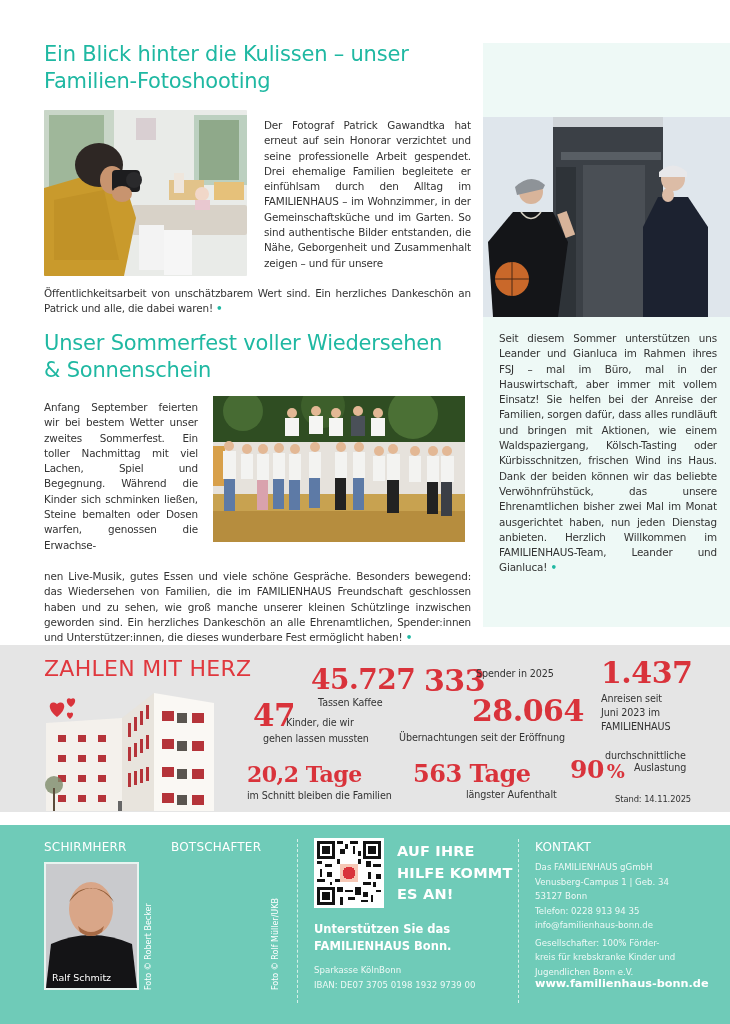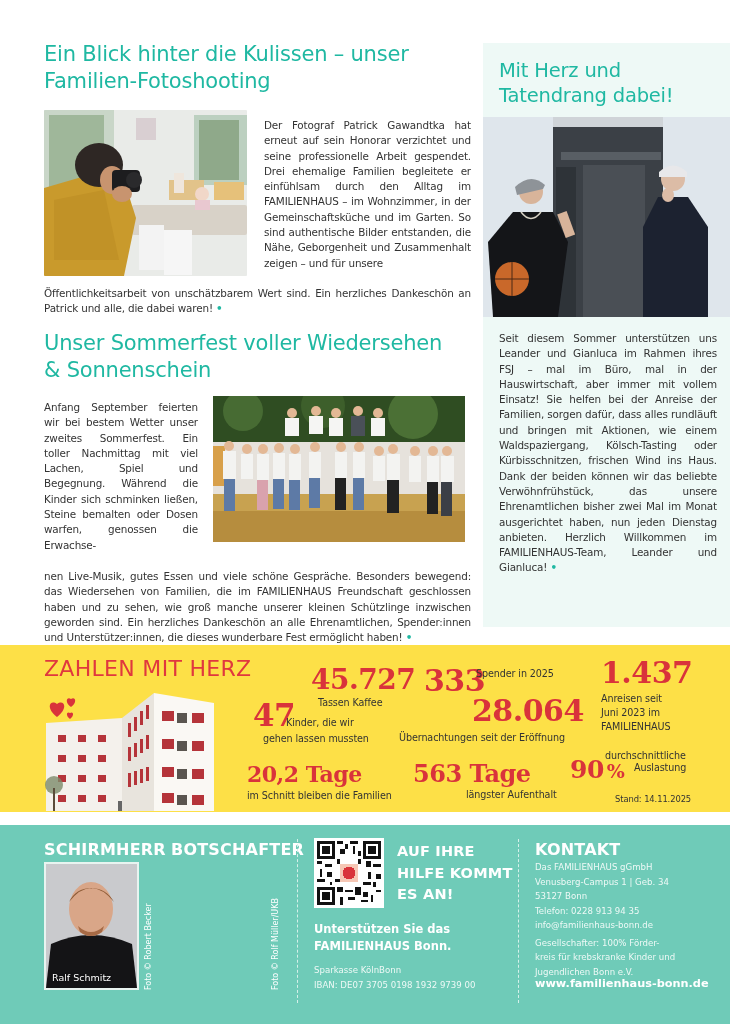--- a/index.html
+++ b/index.html
@@ -22,30 +22,30 @@
   #s2-photo { position: absolute; left: 213px; top: 396px; width: 252px; height: 146px; overflow: hidden; }
   #s2-text-full { position: absolute; left: 44px; top: 554px; width: 427px; margin-top: 15px; }
 
   
   #right-panel { position: absolute; left: 483px; top: 43px; width: 247px; height: 584px; background: #eef9f6; }
   #r-title { position: absolute; left: 16px; top: 15px; width: 220px; font-size: 19.5px; line-height: 25px; }
   #r-photo { position: absolute; left: 0; top: 74px; width: 247px; height: 200px; overflow: hidden; }
   #r-text { position: absolute; left: 16px; top: 288px; width: 218px; }
 
   
-  #stats { position: absolute; left: 0; top: 645px; width: 730px; height: 167px; background: #fde047; }
+  #stats { position: absolute; left: 0; top: 645px; width: 730px; height: 167px; background: #e5e5e5; }
   #stats-title { position: absolute; left: 44px; top: 11px; font-size: 22px; color: #e0383e; letter-spacing: 0.3px; }
   .big { font-family: "DejaVu Serif", serif; color: #d9333b; font-weight: bold; position: absolute; white-space: nowrap; letter-spacing: -0.5px; }
   .lbl { font-family: "DejaVu Sans", sans-serif; font-size: 9.6px; color: #333; position: absolute; white-space: nowrap; line-height: 12.5px; letter-spacing: -0.1px; }
   #building { position: absolute; left: 44px; top: 38px; width: 200px; height: 130px; }
   #hearts { position: absolute; left: 48px; top: 50px; }
 
   
   #footer { position: absolute; left: 0; top: 825px; width: 730px; height: 199px; background: #6fcbb8; color: #fff; }
-  .f-head { position: absolute; font-size: 16px; font-weight: bold; letter-spacing: 0.2px; color: #fff; }
+  .f-head { position: absolute; font-size: 12px; font-weight: normal; letter-spacing: 0.2px; color: #fff; }
   .portrait { position: absolute; border: 2px solid #e8f4f0; overflow: hidden; }
   .p-name { position: absolute; left: 6px; bottom: 5px; font-size: 9.5px; color: #fff; text-shadow: 0 0 2px rgba(0,0,0,0.6); }
   .credit { position: absolute; font-size: 8px; color: #fff; transform: rotate(-90deg); transform-origin: left top; white-space: nowrap; }
   .divider { position: absolute; top: 14px; width: 0; height: 164px; border-left: 1px dashed #d6f0ea; }
   #qr { position: absolute; left: 314px; top: 13px; width: 70px; height: 70px; background: #fff; padding: 3px; }
   #help-head { position: absolute; left: 397px; top: 16px; font-size: 14.5px; font-weight: bold; line-height: 21.5px; letter-spacing: 0.2px; }
   #support { position: absolute; left: 314px; top: 96px; font-size: 11.5px; font-weight: bold; line-height: 17px; }
   #bank { position: absolute; left: 314px; top: 138px; font-size: 8.6px; line-height: 15px; color: #eef9f6; }
   #kontakt-head { left: 535px; top: 15px; }
   #kontakt { position: absolute; left: 535px; top: 35px; font-size: 8.6px; line-height: 14.5px; color: #eef9f6; }
@@ -154,21 +154,20 @@
       <circle cx="123" cy="17" r="5"></circle>
         <circle cx="145" cy="15" r="5"></circle>
         <circle cx="165" cy="17" r="5"></circle>
     </g>
   </svg>
 </div>
 
 <p id="s2-text-full" class="body-text"><span>nen Live-Musik, gutes Essen und viele schöne Gespräche. Besonders bewegend: das Wiedersehen von Familien, die im FAMILIENHAUS Freundschaft geschlossen haben und zu sehen, wie groß manche unserer kleinen Schützlinge inzwischen geworden sind. Ein herzliches Dankeschön an alle Ehrenamtlichen, Spender:innen und Unterstützer:innen, die dieses wunderbare Fest ermöglicht haben!</span> <span class="dot">•</span></p>
 
 <div id="right-panel">
-  <h2 id="r-title" class="h-teal">Mit Herz und Tatendrang dabei!</h2>
   <div id="r-photo">
     <svg width="247" height="200" viewBox="0 0 247 200">
       <rect width="247" height="200" fill="#dfe6ec"></rect>
       <rect x="70" y="0" width="110" height="200" fill="#3b4046"></rect>
       <rect x="70" y="0" width="110" height="10" fill="#cfd4d8"></rect>
       <rect x="78" y="35" width="100" height="8" fill="#585e64"></rect>
       <rect x="100" y="48" width="62" height="152" fill="#4a4f55"></rect>
       <rect x="73" y="50" width="20" height="150" fill="#2e3338"></rect>
       <path d="M5 125 L30 95 L70 95 L85 125 L75 200 L10 200 Z" fill="#141518"></path>
       <circle cx="48" cy="75" r="12" fill="#d8b49a"></circle>

